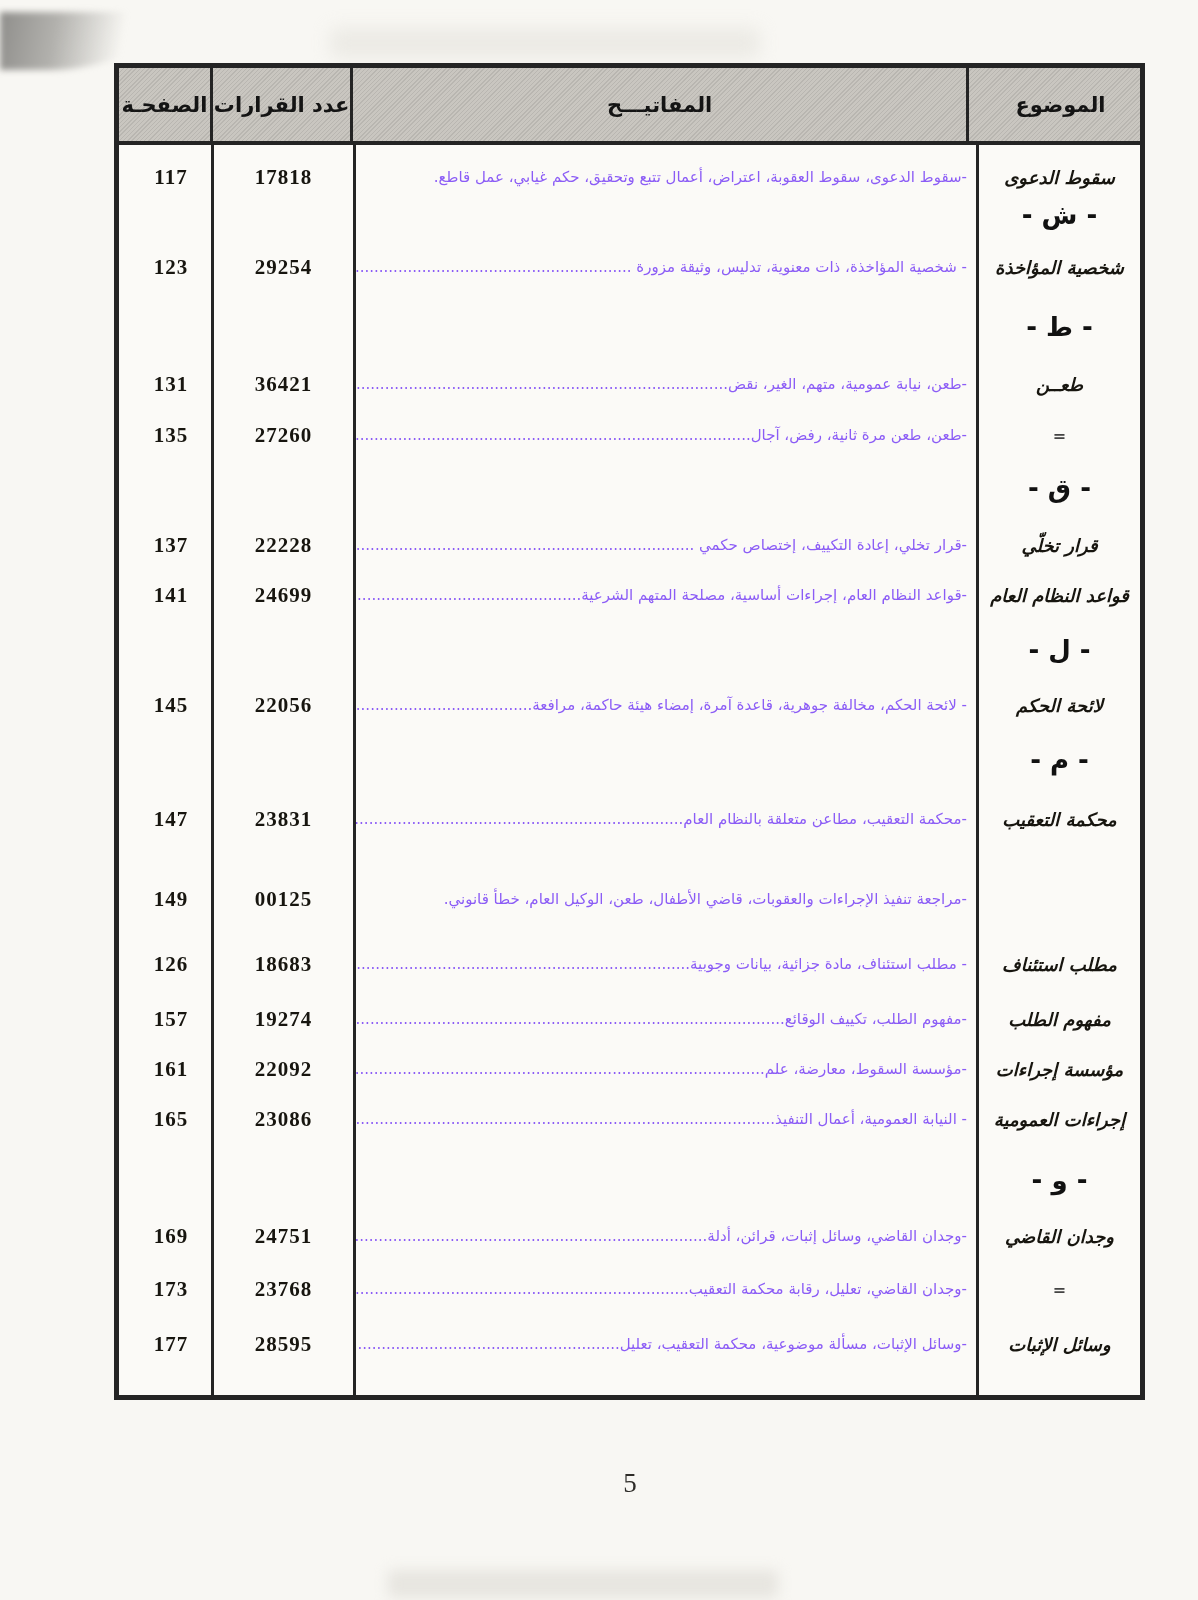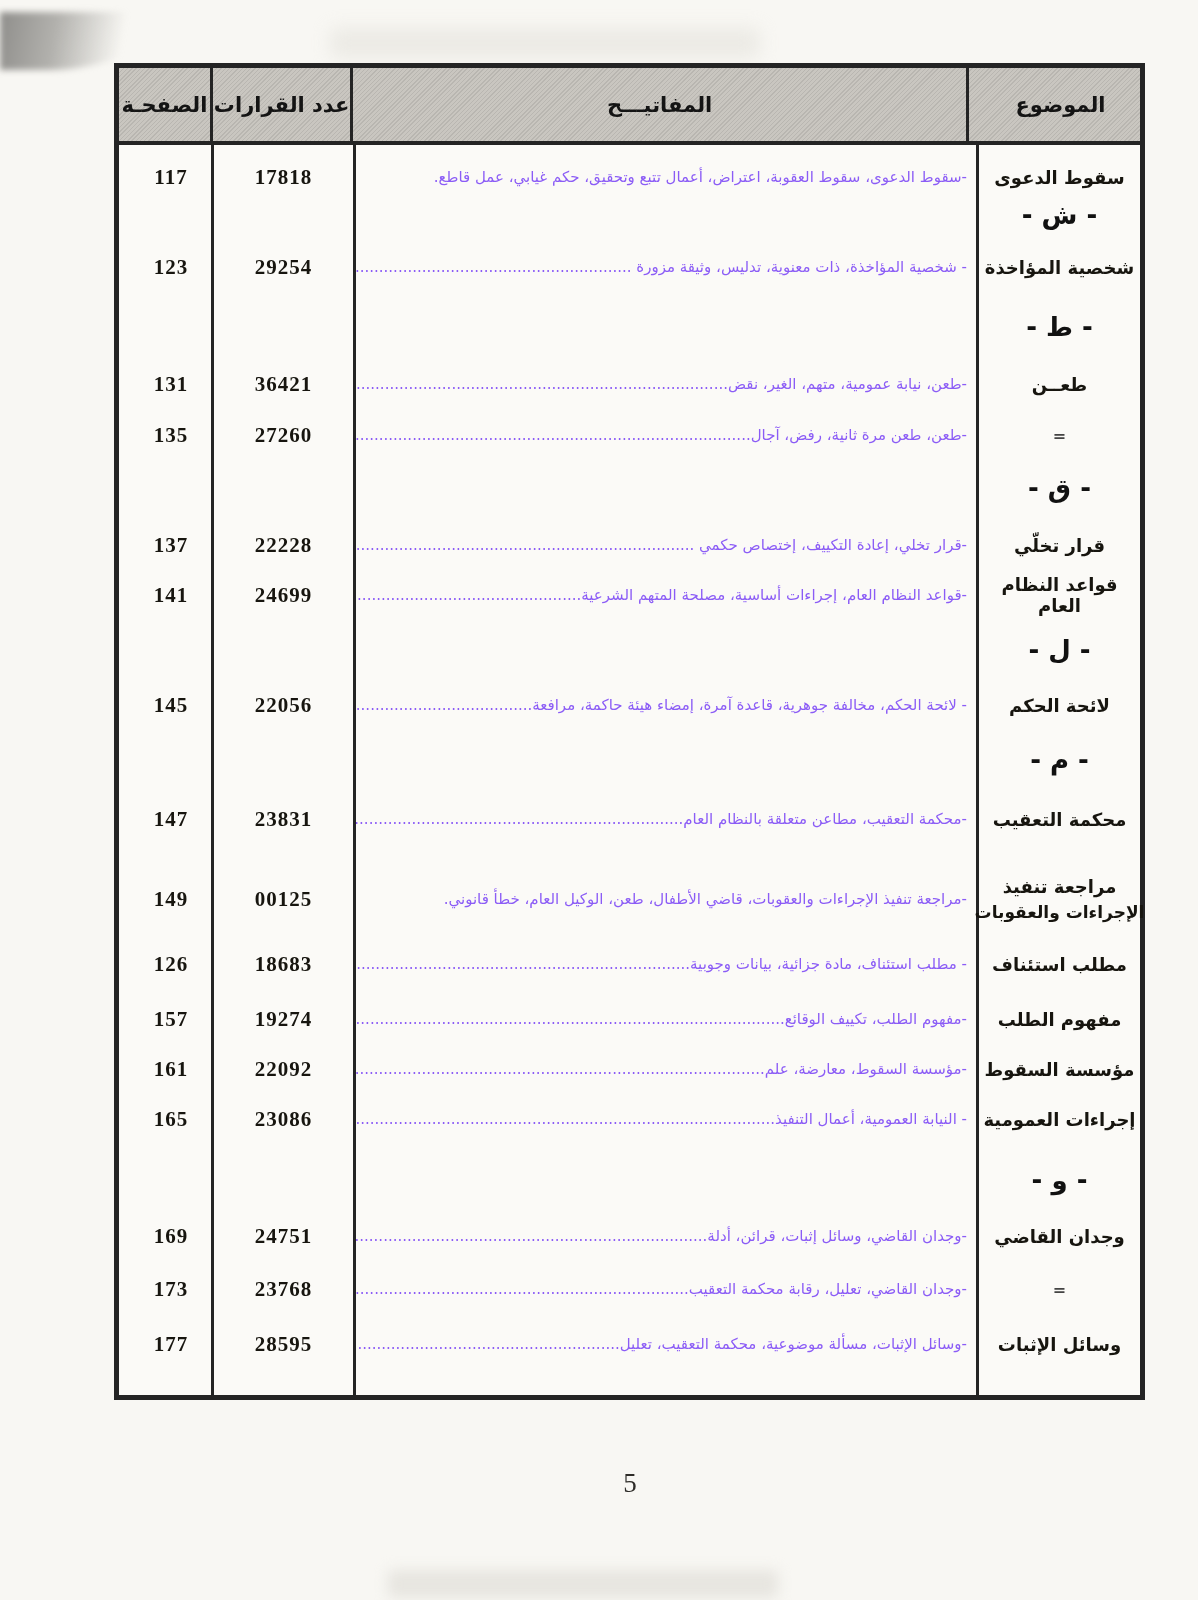--- a/index.html
+++ b/index.html
@@ -52,21 +52,21 @@
   .row{position:absolute;left:0;right:0;height:44px;}
   .cell{position:absolute;top:0;height:100%;display:flex;align-items:center;color:#17150f;}
   .c-page{left:0;width:104px;justify-content:center;
     font-family:"Liberation Serif",serif;font-weight:bold;font-size:21px;letter-spacing:1px;}
   .c-dec{left:95px;width:139px;justify-content:center;
     font-family:"Liberation Serif",serif;font-weight:bold;font-size:21px;letter-spacing:1px;}
   .c-keys{left:237px;width:611px;justify-content:flex-start;
     direction:rtl;text-align:right;white-space:nowrap;overflow:hidden;
     padding-right:9px;font-size:15px;line-height:1.25;color:#8b5cf6;}
   .c-subj{left:860px;width:161px;justify-content:center;direction:rtl;
-    font-weight:bold;font-size:18px;text-align:center;}
+    font-weight:bold;font-size:18px;text-align:right;font-style:italic;}
   .c-subj.two-line{flex-direction:column;justify-content:center;line-height:1.5;}
   .c-subj .subj-line2{font-size:17px;white-space:nowrap;}
   .section-letter{
     position:absolute;left:860px;width:161px;height:40px;
     display:flex;align-items:center;justify-content:center;direction:rtl;
     font-weight:bold;font-size:26px;color:#111;
   }
   .eq{font-size:16px;font-weight:bold;color:#444;}
   .page-number{
     position:absolute;left:598px;top:1468px;width:64px;text-align:center;
@@ -159,45 +159,41 @@
       <div class="cell c-page">147</div>
       <div class="cell c-dec">23831</div>
       <div class="cell c-keys">-محكمة التعقيب، مطاعن متعلقة بالنظام العام..........................................................................................</div>
       <div class="cell c-subj">محكمة التعقيب</div>
     </div>
 
     <div class="row" style="top:722px;height:64px">
       <div class="cell c-page">149</div>
       <div class="cell c-dec">00125</div>
       <div class="cell c-keys">-مراجعة تنفيذ الإجراءات والعقوبات، قاضي الأطفال، طعن، الوكيل العام، خطأ قانوني.</div>
-      <div class="cell c-subj two-line">
-        <span>مراجعة تنفيذ</span>
-        <span class="subj-line2">الإجراءات والعقوبات</span>
-      </div>
     </div>
 
     <div class="row" style="top:797px">
       <div class="cell c-page">126</div>
       <div class="cell c-dec">18683</div>
       <div class="cell c-keys">- مطلب استئناف، مادة جزائية، بيانات وجوبية..........................................................................................</div>
       <div class="cell c-subj">مطلب استئناف</div>
     </div>
 
     <div class="row" style="top:852px">
       <div class="cell c-page">157</div>
       <div class="cell c-dec">19274</div>
       <div class="cell c-keys">-مفهوم الطلب، تكييف الوقائع..........................................................................................</div>
       <div class="cell c-subj">مفهوم الطلب</div>
     </div>
 
     <div class="row" style="top:902px">
       <div class="cell c-page">161</div>
       <div class="cell c-dec">22092</div>
       <div class="cell c-keys">-مؤسسة السقوط، معارضة، علم..........................................................................................</div>
-      <div class="cell c-subj">مؤسسة السقوط</div>
+      <div class="cell c-subj">مؤسسة إجراءات</div>
     </div>
 
     <div class="row" style="top:952px">
       <div class="cell c-page">165</div>
       <div class="cell c-dec">23086</div>
       <div class="cell c-keys">- النيابة العمومية، أعمال التنفيذ..........................................................................................</div>
       <div class="cell c-subj">إجراءات العمومية</div>
     </div>
 
     <div class="section-letter" style="top:1015px">- و -</div>

